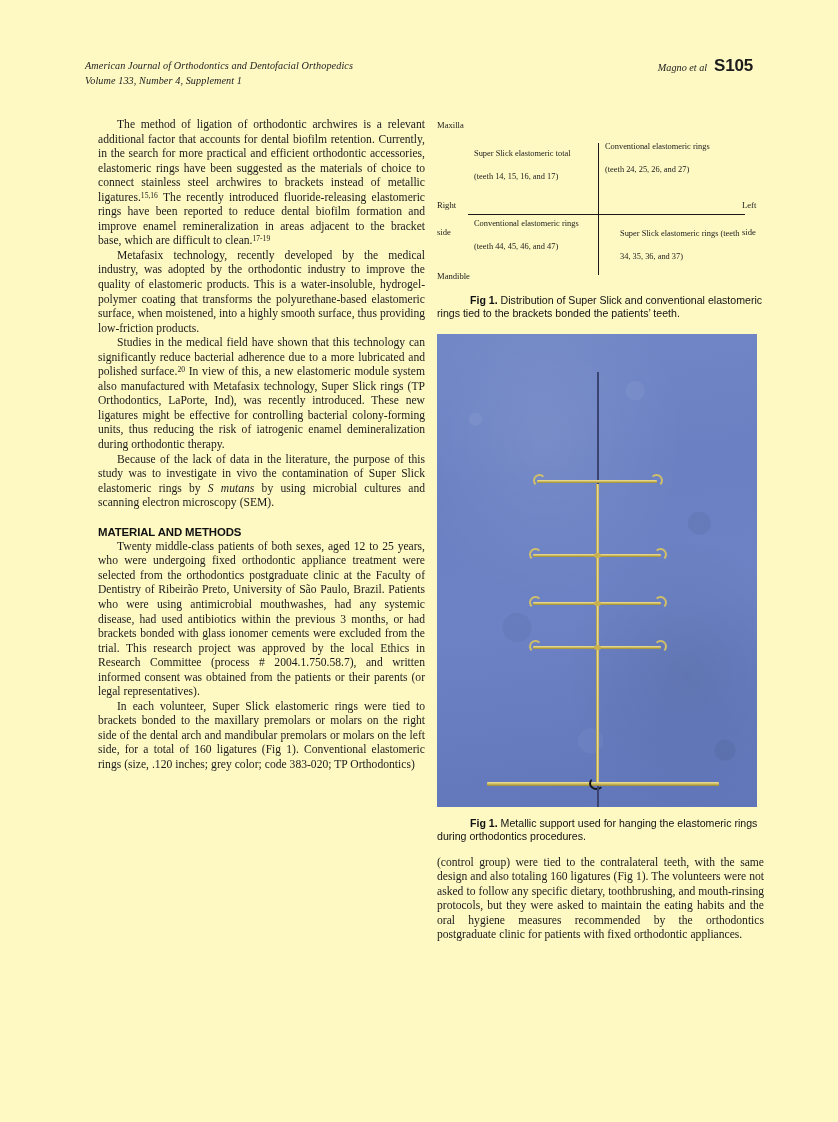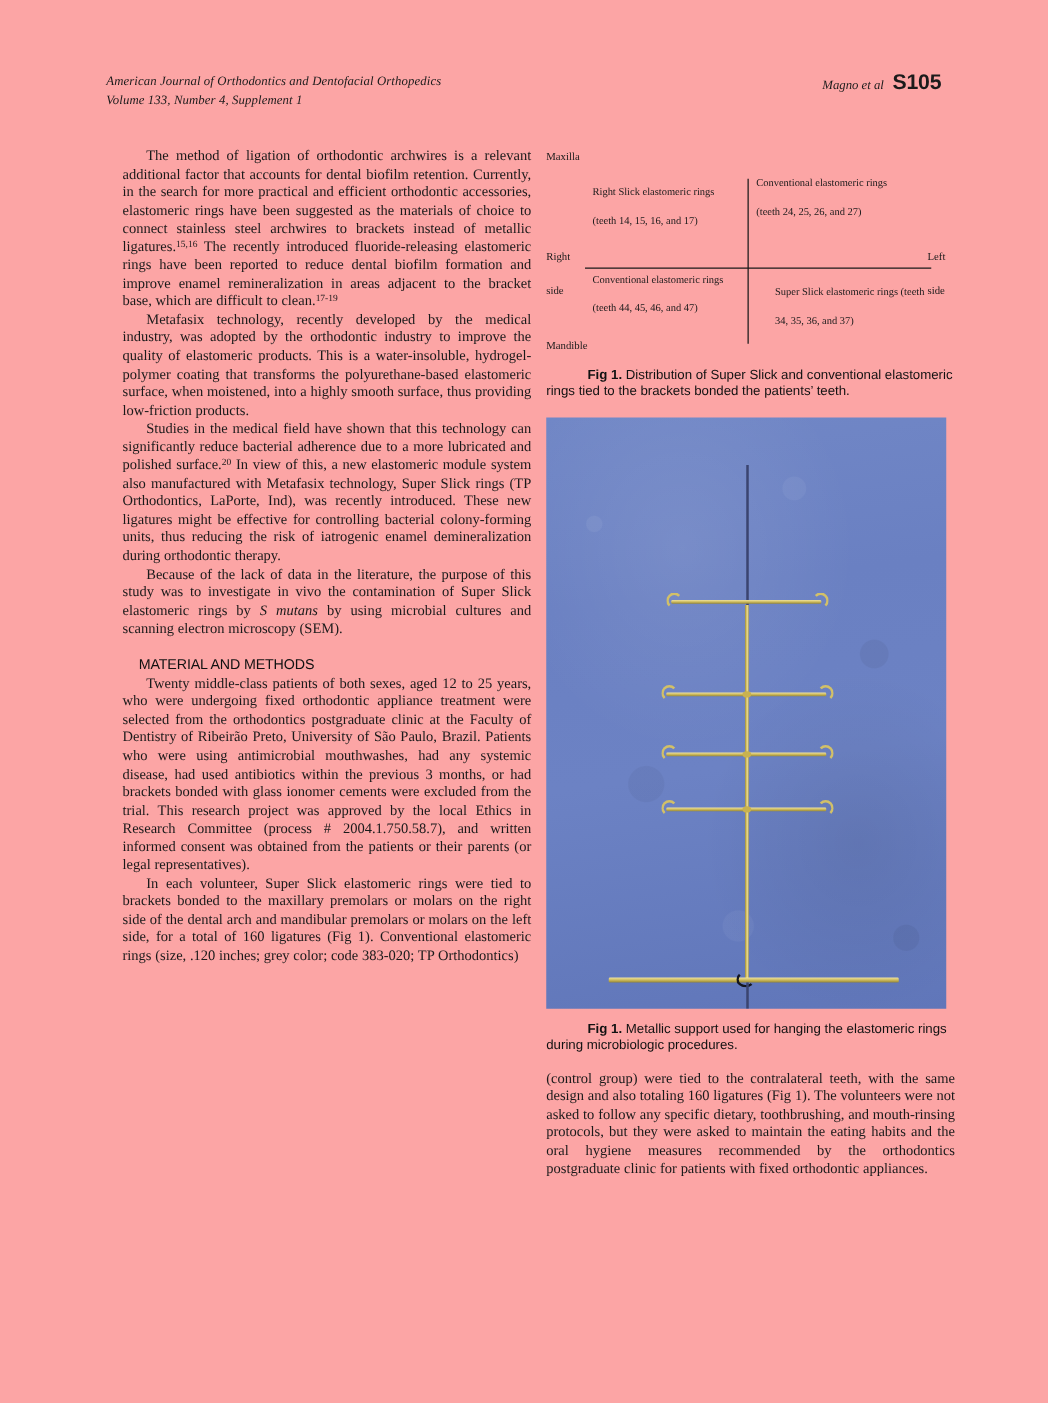--- a/index.html
+++ b/index.html
@@ -7,21 +7,21 @@
     padding: 0;
     background: #7a7a7a;
   }
   body {
     font-family: "Liberation Serif", serif;
   }
   #page {
     position: relative;
     width: 838px;
     height: 1122px;
-    background: #fca5a5;
+    background: #fef9c3;
     overflow: hidden;
     margin: 0 auto;
   }
 
   
   #running-head {
     position: absolute;
     left: 85px;
     top: 58px;
     width: 668px;
@@ -75,23 +75,23 @@
   }
   p.body.noindent { text-indent: 0; }
   sup {
     font-size: 7.6px;
     vertical-align: 0.42em;
     line-height: 0;
   }
   i, .ital { font-style: italic; }
 
   h2.section {
-    margin: 14px 0 0 13px;
+    margin: 14px 0 0 0;
     font-family: "Liberation Sans", sans-serif;
-    font-weight: normal;
+    font-weight: bold;
     font-size: 11.4px;
     line-height: 15px;
     letter-spacing: -0.1px;
     color: #111;
   }
 
   
   #fig1-wrap {
     position: relative;
     width: 327px;
@@ -259,21 +259,21 @@
       <div class="dg-label" id="dg-mandible">Mandible</div>
       <div class="dg-label" id="dg-right">Right</div>
       <div class="dg-label" id="dg-side-l">side</div>
       <div class="dg-label" id="dg-left">Left</div>
       <div class="dg-label" id="dg-side-r">side</div>
 
       <div id="dg-hline"></div>
       <div id="dg-vline"></div>
 
       <div class="dg-cell" id="dg-q1">
-        <span>Right Slick elastomeric rings</span>
+        <span>Super Slick elastomeric total</span>
         <span class="ln2">(teeth 14, 15, 16, and 17)</span>
       </div>
       <div class="dg-cell" id="dg-q2">
         <span>Conventional elastomeric rings</span>
         <span class="ln2">(teeth 24, 25, 26, and 27)</span>
       </div>
       <div class="dg-cell" id="dg-q3">
         <span>Conventional elastomeric rings</span>
         <span class="ln2">(teeth 44, 45, 46, and 47)</span>
       </div>
@@ -310,18 +310,18 @@
       <div class="hook" style="left:92px;  top:306px;"></div>
       <div class="hook flip" style="left:217px; top:306px;"></div>
       <div class="knot" style="left:157px; top:311px;"></div>
 
       <div class="arm" style="left:50px; top:448px; width:232px; height:4px;"></div>
       <div class="tie-black" style="left:152px; top:443px;"></div>
 
       <div class="wire-dark" style="top:452px; height:21px;"></div>
     </div>
 
-    <p class="caption" style="margin-top:10px;"><b>Fig 1.</b><span> Metallic support used for hanging the elastomeric rings during microbiologic procedures.</span></p>
+    <p class="caption" style="margin-top:10px;"><b>Fig 1.</b><span> Metallic support used for hanging the elastomeric rings during orthodontics procedures.</span></p>
 
     <p class="body noindent" style="margin-top:12px;">(control group) were tied to the contralateral teeth, with the same design and also totaling 160 ligatures (Fig 1). The volunteers were not asked to follow any specific dietary, toothbrushing, and mouth-rinsing protocols, but they were asked to maintain the eating habits and the oral hygiene measures recommended by the orthodontics postgraduate clinic for patients with fixed orthodontic appliances.</p>
   </div>
 
 </div>
 
 </body></html>

